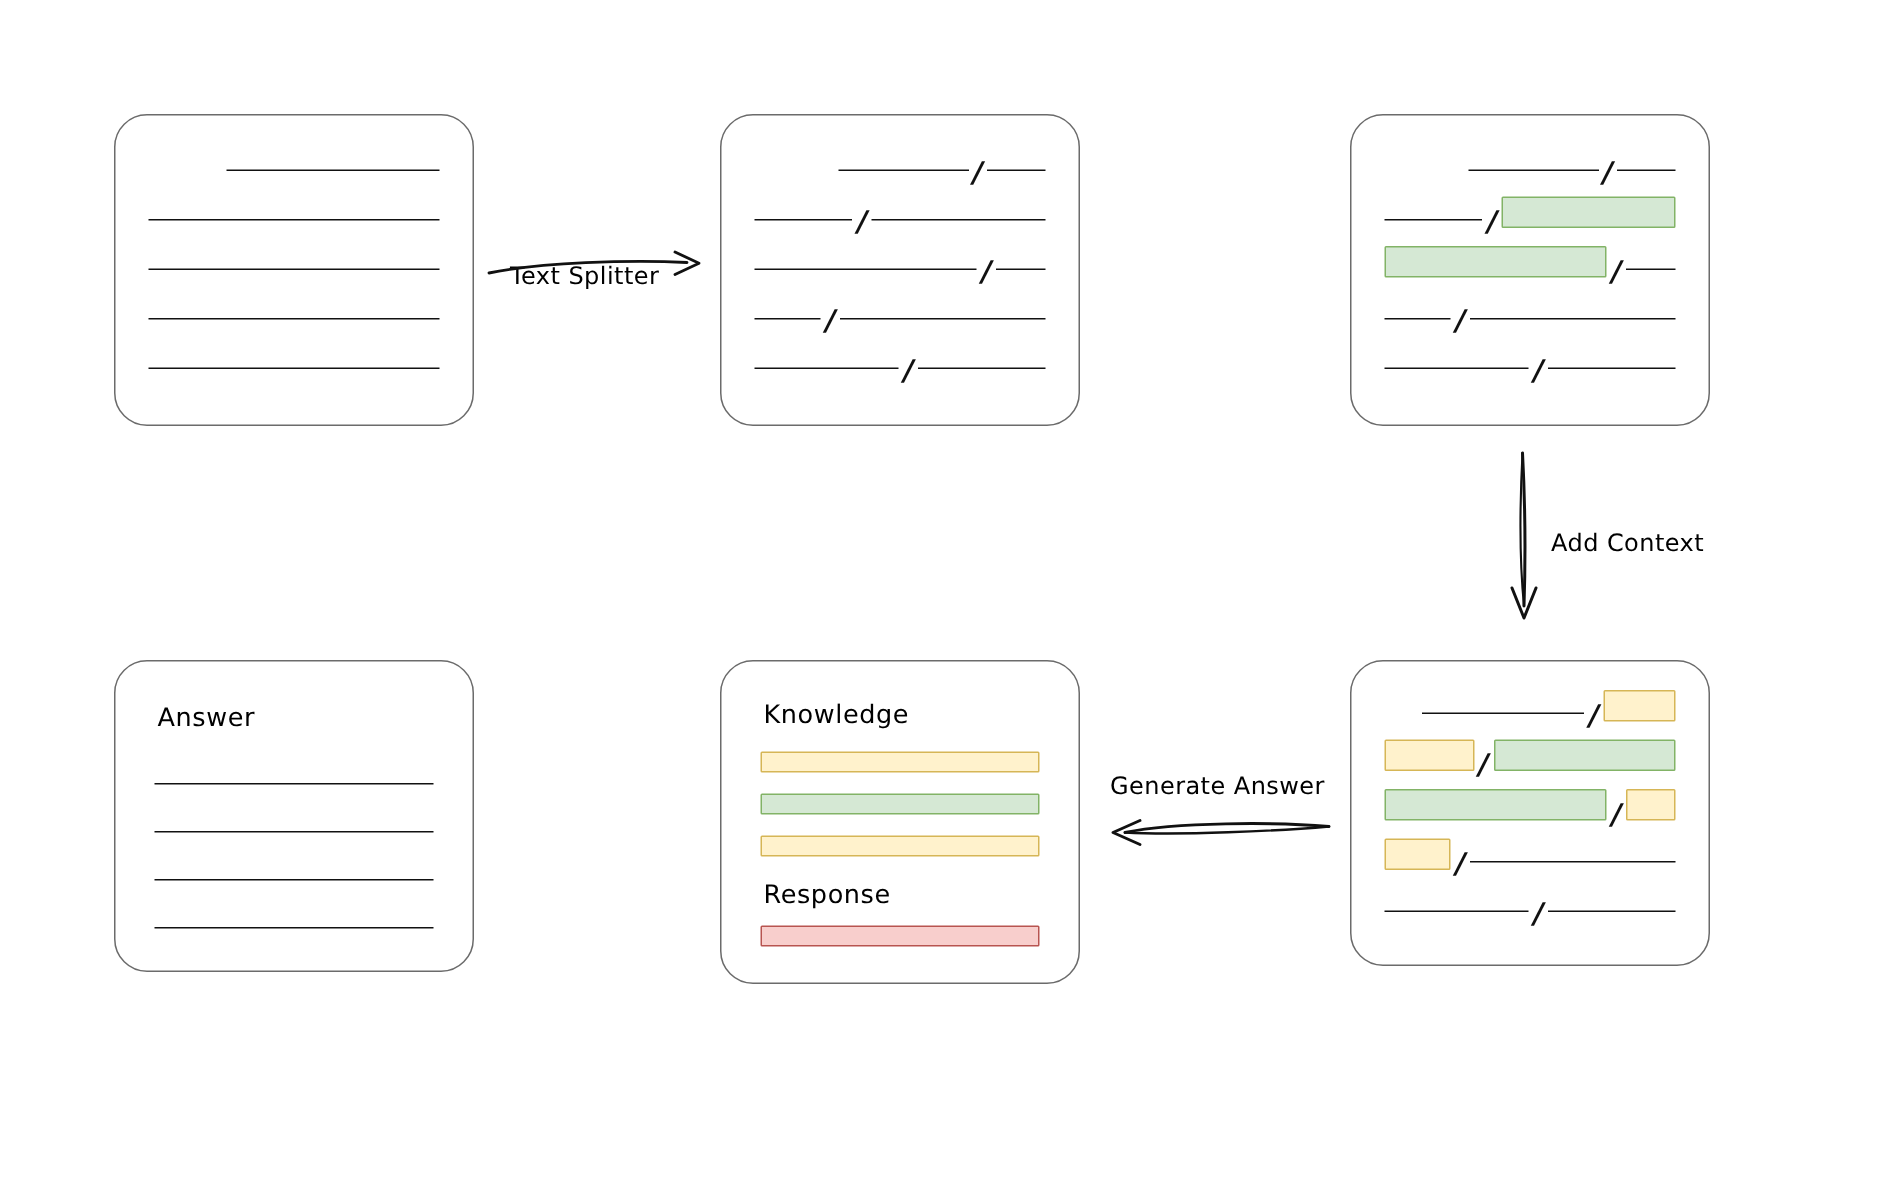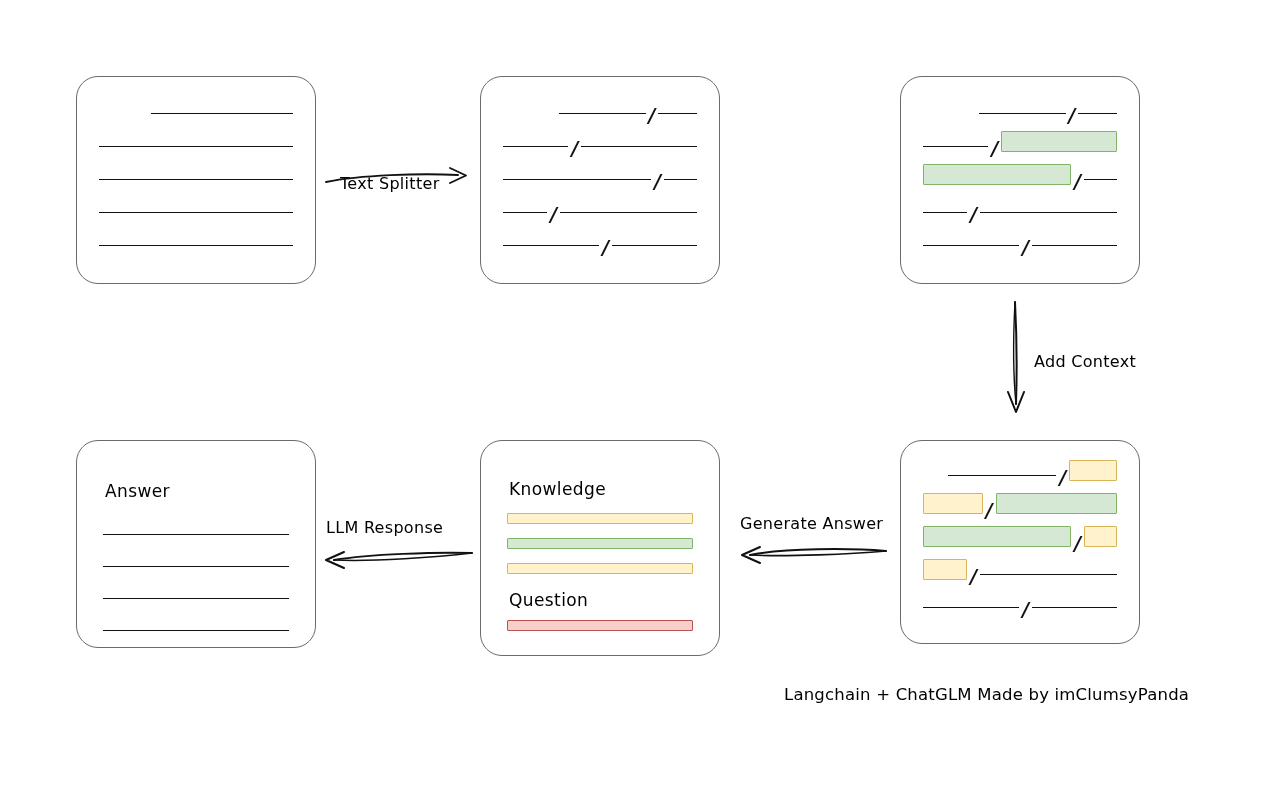--- a/index.html
+++ b/index.html
@@ -37,21 +37,21 @@
     padding: 22px 26px;
     box-sizing: border-box;
     display: flex;
     flex-direction: column;
   }
 
   .card-heading {
     font-size: 17px;
     letter-spacing: .4px;
     color: #000;
-    margin: 14px 0 14px 2px;
+    margin: 2px 0 14px 2px;
     white-space: nowrap;
   }
 
   
   .row {
     display: flex;
     align-items: flex-end;
     height: 0;
     position: relative;
   }
@@ -281,49 +281,40 @@
 
   <div class="card" style="left:480px; top:440px; width:240px; height:216px;">
     <div class="card-inner" style="padding:24px 26px;">
 
       <div class="card-heading">Knowledge</div>
 
       <div class="bar chip-yellow"></div>
       <div class="bar chip-green"></div>
       <div class="bar chip-yellow" style="margin-bottom:12px;"></div>
 
-      <div class="card-heading" style="margin-top:4px; margin-bottom:10px;">Question</div>
+      <div class="card-heading" style="margin-top:4px; margin-bottom:10px;">Response</div>
 
       <div class="bar chip-red" style="margin-bottom:0;"></div>
     </div>
   </div>
 
-  <div class="arrow-group" style="left:322px; top:518px; width:152px; height:54px;">
-    <div class="arrow-label" style="left:4px; top:0px;">LLM Response</div>
-    <svg class="arrow-svg" width="152" height="26" style="left:0; top:28px;">
-      <path d="M150,7 C114,6 48,8 12,14" fill="none" stroke="#111" stroke-width="2" stroke-linecap="round"></path>
-      <path d="M150,7 C116,11 50,16 12,14" fill="none" stroke="#111" stroke-width="1.5" stroke-linecap="round"></path>
-      <path d="M22,6 L4,14 L22,22" fill="none" stroke="#111" stroke-width="2" stroke-linecap="round" stroke-linejoin="round"></path>
-    </svg>
-  </div>
 
   <div class="card" style="left:76px; top:440px; width:240px; height:208px;">
     <div class="card-inner" style="padding:26px 26px;">
       <div class="card-heading" style="margin-bottom:34px;">Answer</div>
 
       <div class="row" style="margin-bottom:32px;">
         <div class="seg-line" style="width:100%"></div>
       </div>
       <div class="row" style="margin-bottom:32px;">
         <div class="seg-line" style="width:100%"></div>
       </div>
       <div class="row" style="margin-bottom:32px;">
         <div class="seg-line" style="width:100%"></div>
       </div>
       <div class="row">
         <div class="seg-line" style="width:100%"></div>
       </div>
     </div>
   </div>
 
-  <div class="footer-note" style="left:784px; top:685px;">Langchain + ChatGLM Made by imClumsyPanda</div>
 
 </div>
 
 </body></html>

